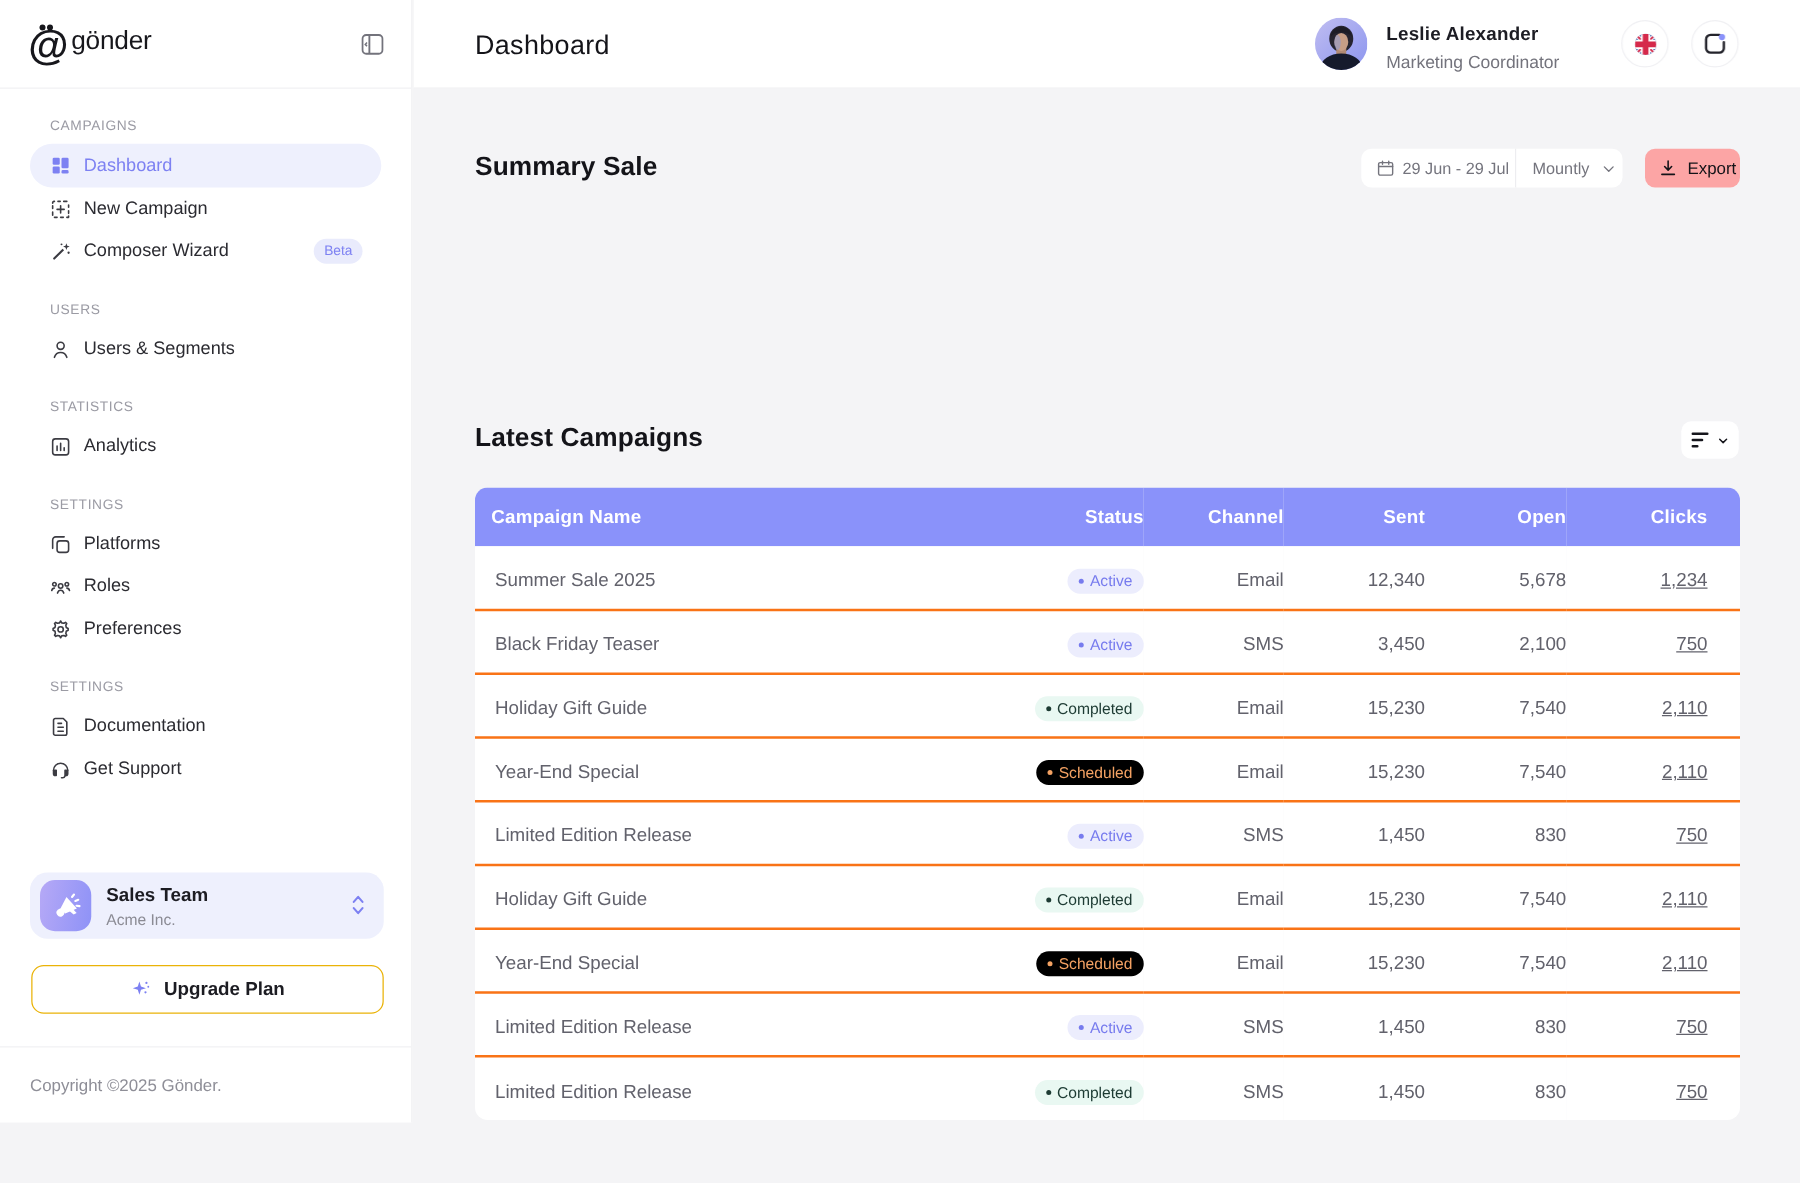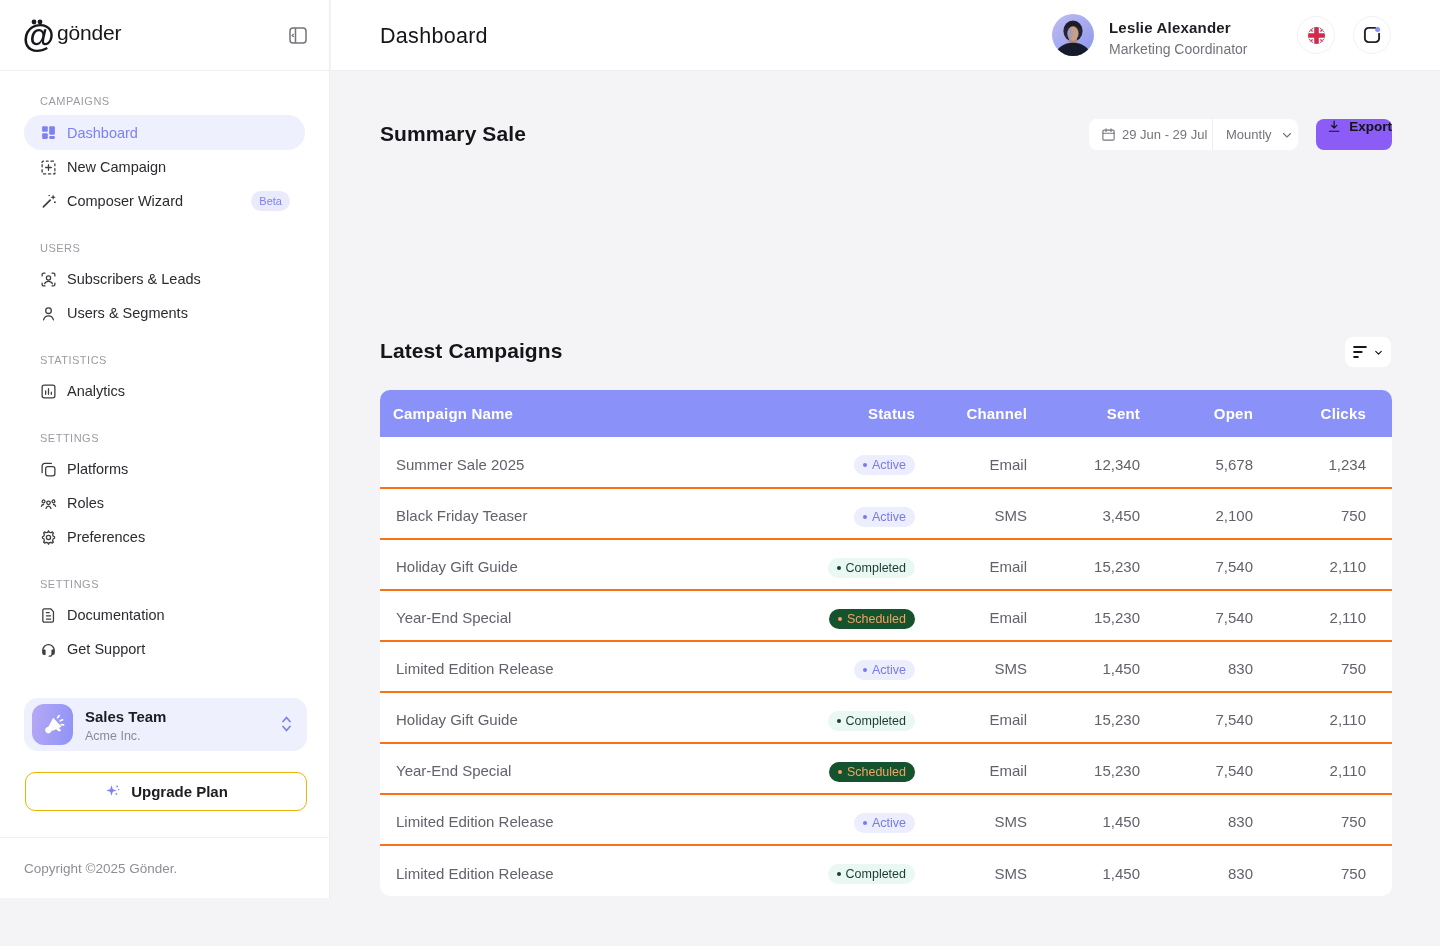--- a/index.html
+++ b/index.html
@@ -32,45 +32,45 @@
   .who-role { position:absolute; left:778px; top:41px; font-size:14px; color:#73737c; }
   .circle-btn { position:absolute; width:38px; height:38px; border-radius:50%; background:#fff; border:1px solid #f0f0f3; display:flex; align-items:center; justify-content:center; }
   .main { position:absolute; left:331px; top:71px; width:1109px; height:827px; }
   .h2 { font-size:21px; font-weight:700; color:#141419; letter-spacing:0.1px; }
   .sum-head { position:absolute; left:49px; top:51px; }
   .controls { position:absolute; top:48px; right:48px; height:31px; display:flex; }
   .seg { background:#fff; height:31px; display:flex; align-items:center; }
   .seg.left { width:124px; border-radius:8px 0 0 8px; padding-left:12px; border-right:1px solid #ededf0; }
   .seg.right { width:85px; border-radius:0 8px 8px 0; padding-left:13px; }
   .seg .txt { font-size:13px; color:#74747d; white-space:nowrap; }
-  .export { margin-left:18px; width:76px; background:#8b5cf6; border-radius:8px; height:31px; display:flex; align-items:flex-start; padding-left:11px; font-size:13.5px; font-weight:700; color:#131318; }
+  .export { margin-left:18px; width:76px; background:#fca5a5; border-radius:8px; height:31px; display:flex; align-items:center; padding-left:11px; font-size:13.5px; font-weight:400; color:#131318; }
   .export svg { margin-right:8px; }
   .lc-head { position:absolute; left:49px; top:268px; }
   .filter-btn { position:absolute; top:266px; right:49px; width:46px; height:30px; background:#fff; border-radius:8px; display:flex; align-items:center; justify-content:center; }
   .table { position:absolute; left:49px; top:319px; width:1012px; border-radius:10px; overflow:hidden; }
   table { border-collapse:collapse; width:1012px; table-layout:fixed; }
   thead th { background:#8a92fa; color:#fff; font-size:15px; font-weight:600; height:47px; letter-spacing:0.2px; }
   th.c1 { text-align:left; padding-left:13px; width:440px; }
   th.c2 { text-align:right; width:95px; }
   th.c3 { text-align:right; width:112px; }
   th.c4 { text-align:right; width:113px; }
   th.c5 { text-align:right; width:113px; }
   th.c6 { text-align:right; width:139px; padding-right:26px; }
   tbody td { background:#fff; height:51px; font-size:15px; color:#62626c; border-top:2px solid #f97316; padding-top:4px; }
   tbody tr:first-child td { border-top:none; }
   td.c1 { padding-left:16px; text-align:left; }
   td.c2, td.c3, td.c4, td.c5 { text-align:right; }
-  td.c6 { text-align:right; padding-right:26px; }
+  td.c6 { text-align:right; padding-right:26px;text-decoration:underline; }
   .badge { display:inline-flex; align-items:center; height:20px; border-radius:10px; font-size:12.5px; padding:0 9px; }
   .badge .dot { width:4px; height:4px; border-radius:50%; margin-right:5px; }
   .b-active { background:#ecedfd; color:#777bee; }
   .b-active .dot { background:#777bee; }
   .b-completed { background:#e9f8f2; color:#1d3b33; }
   .b-completed .dot { background:#1d3b33; }
-  .b-scheduled { background:#14532d; color:#f4a263; }
+  .b-scheduled { background:#000000; color:#f4a263; }
   .b-scheduled .dot { background:#f4a263; }
 </style>
 </head>
 <body>
 <div class="sidebar">
   <div class="sb-head">
     <div class="logo">
       <svg width="34" height="44" viewBox="0 0 34 44">
         <circle cx="14" cy="11" r="2.4" fill="#17171c"></circle>
         <circle cx="20" cy="11" r="2.4" fill="#17171c"></circle>
@@ -103,27 +103,20 @@
         </span>New Campaign</div>
     <div class="nav-item"><span class="ic">
       <svg width="17" height="17" viewBox="0 0 24 24" fill="#3c3c43">
         <path d="M18.5 2.2l1 2.8 2.8 1-2.8 1-1 2.8-1-2.8-2.8-1 2.8-1z"></path>
         <path d="M14.2 8.4 l1.7 1.7 L5.6 20.4 a1.2 1.2 0 0 1-1.7-1.7z"></path>
         <circle cx="21" cy="13" r="1.3"></circle>
             <circle cx="13" cy="3.5" r="1.1"></circle>
       </svg>
         </span>Composer Wizard<span class="beta">Beta</span></div>
     <div class="nav-label sep">USERS</div>
-    <div class="nav-item"><span class="ic">
-      <svg width="17" height="17" viewBox="0 0 24 24" fill="none" stroke="#3c3c43" stroke-width="1.8" stroke-linecap="round" stroke-linejoin="round">
-        <path d="M7 3H5a2 2 0 0 0-2 2v2M17 3h2a2 2 0 0 1 2 2v2M7 21H5a2 2 0 0 1-2-2v-2M17 21h2a2 2 0 0 0 2-2v-2"></path>
-        <circle cx="12" cy="10" r="3"></circle>
-            <path d="M6.5 18c1-2.5 3-3.5 5.5-3.5s4.5 1 5.5 3.5"></path>
-      </svg>
-        </span>Subscribers &amp; Leads</div>
     <div class="nav-item"><span class="ic">
       <svg width="17" height="17" viewBox="0 0 24 24" fill="none" stroke="#3c3c43" stroke-width="1.8" stroke-linecap="round" stroke-linejoin="round">
         <circle cx="12" cy="8" r="4"></circle>
             <path d="M5 21c1.2-4 3.8-5.5 7-5.5s5.8 1.5 7 5.5"></path>
       </svg>
         </span>Users &amp; Segments</div>
     <div class="nav-label sep">STATISTICS</div>
     <div class="nav-item"><span class="ic">
       <svg width="17" height="17" viewBox="0 0 24 24" fill="none" stroke="#3c3c43" stroke-width="1.8" stroke-linecap="round" stroke-linejoin="round">
         <rect x="3" y="3" width="18" height="18" rx="3"></rect>

